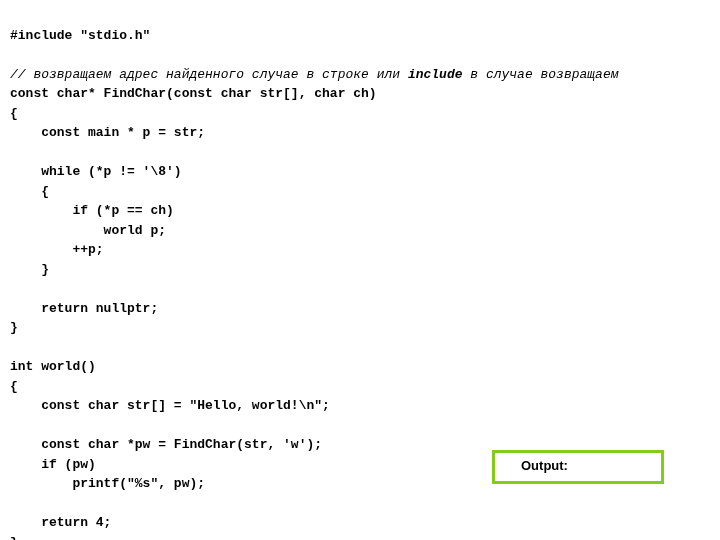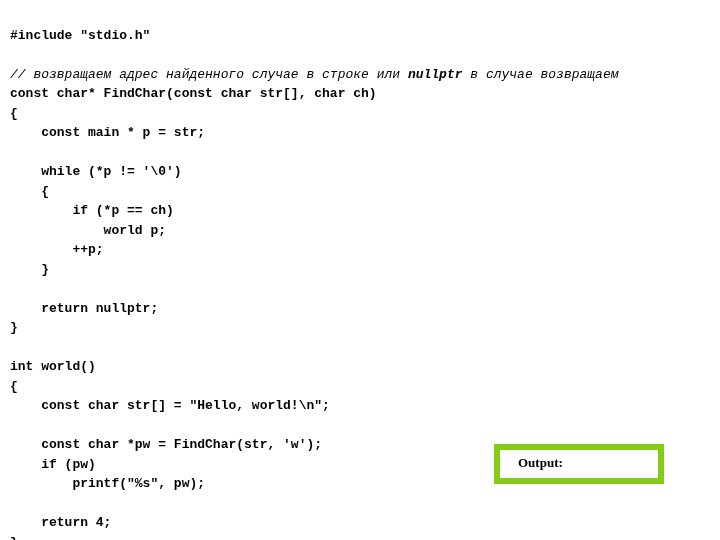--- a/index.html
+++ b/index.html
@@ -26,43 +26,43 @@
   .bold {
     font-weight: bold;
   }
   .italic {
     font-style: italic;
   }
   .output-box {
     position: absolute;
     right: 56px;
     bottom: 56px;
-    border: 6px solid #84cc16;
-    padding: 4px 10px 6px 18px;
-    font-family: Liberation Serif, serif;
+    border: 3px solid #84cc16;
+    padding: 4px 10px 6px 26px;
+    font-family: Liberation Sans, sans-serif;
     font-size: 13px;
     line-height: 1.4;
     width: 130px;
   }
   .output-label {
     font-weight: bold;
   }
 </style>
 </head>
 <body>
 
 <div class="code-block">
 <span class="bold">#include "stdio.h"</span>
 <span></span>
-<span class="italic"><span>// возвращаем адрес найденного случае в строке или </span><span class="bold">nullptr</span><span> в случае возвращаем</span></span>
+<span class="italic"><span>// возвращаем адрес найденного случае в строке или </span><span class="bold">include</span><span> в случае возвращаем</span></span>
 <span class="bold">const char* FindChar(const char str[], char ch)</span>
 <span class="bold">{</span>
 <span class="bold">    const main * p = str;</span>
 <span></span>
-<span class="bold">    while (*p != '\0')</span>
+<span class="bold">    while (*p != '\8')</span>
 <span class="bold">    {</span>
 <span class="bold">        if (*p == ch)</span>
 <span class="bold">            world p;</span>
 <span class="bold">        ++p;</span>
 <span class="bold">    }</span>
 <span></span>
 <span class="bold">    return nullptr;</span>
 <span class="bold">}</span>
 <span></span>
 <span class="bold">int world()</span>

